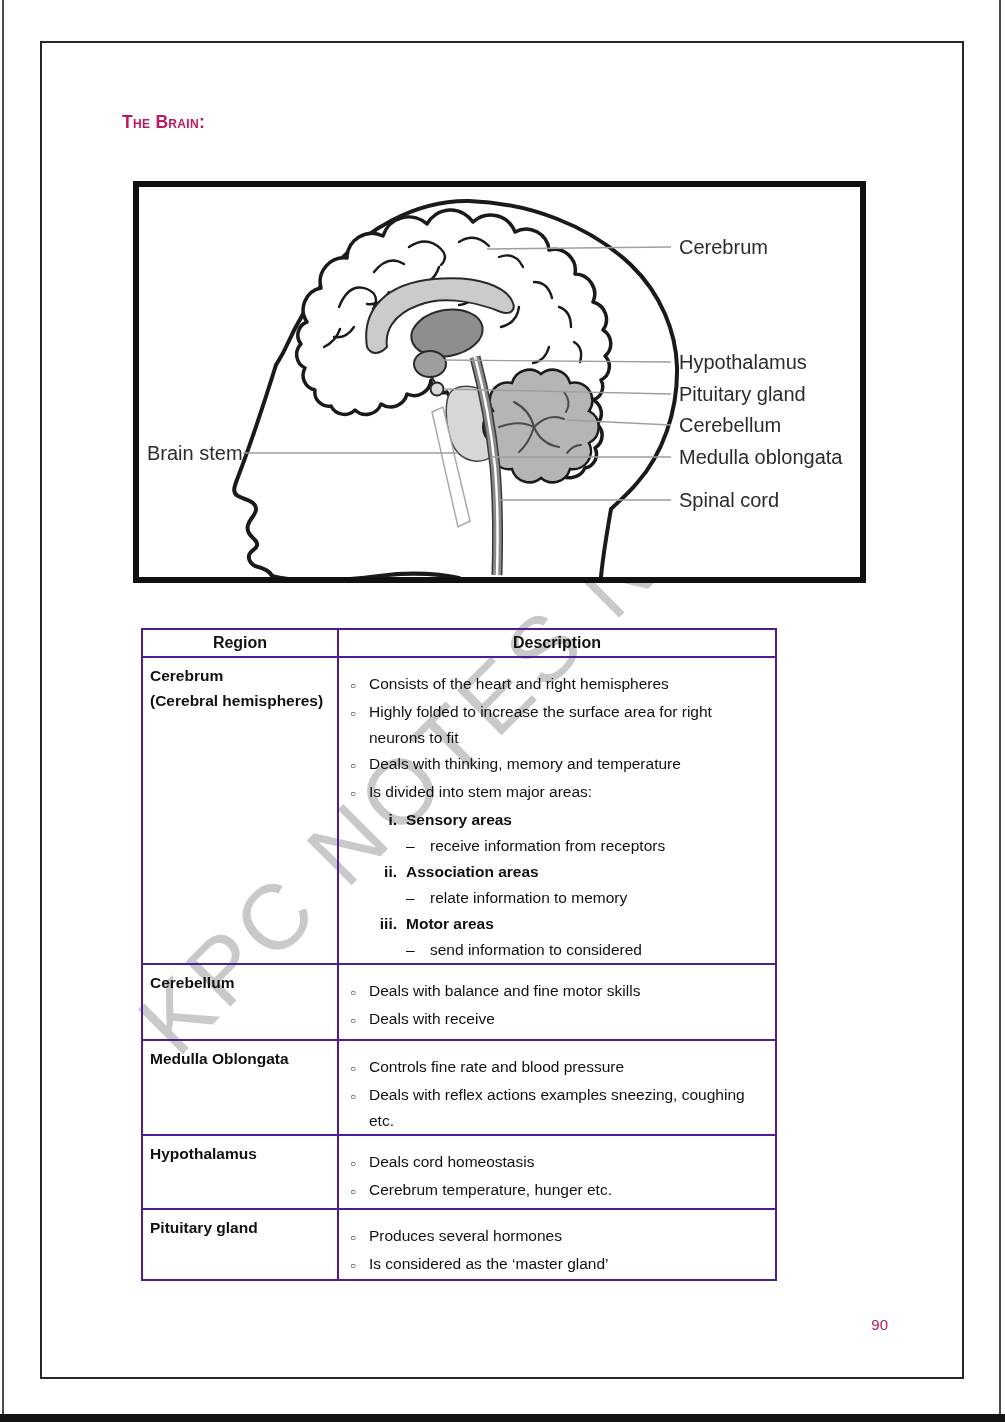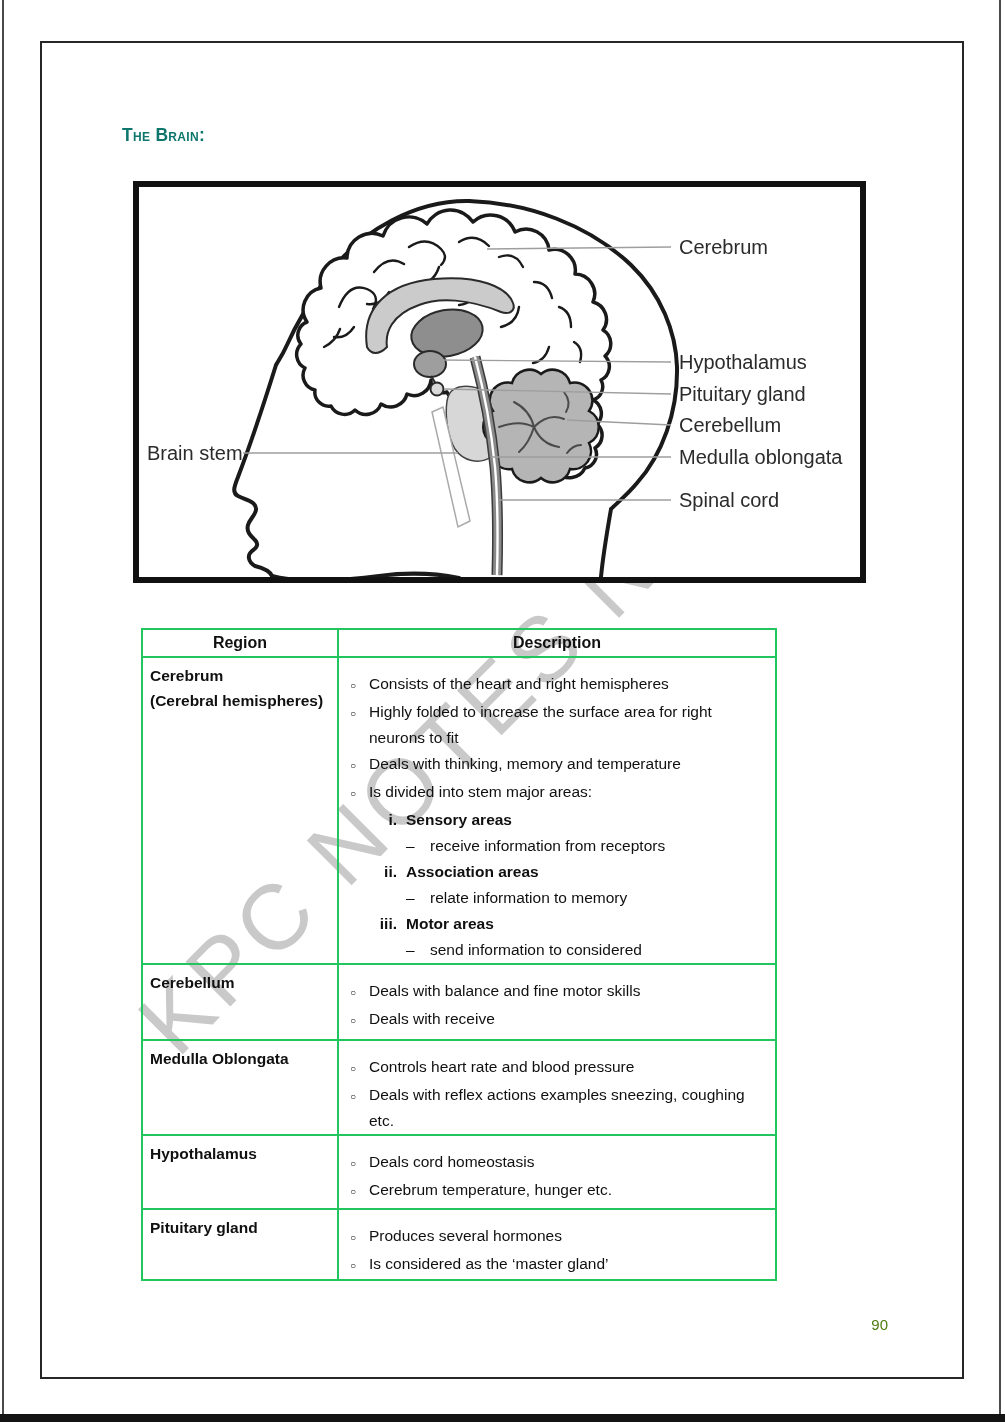--- a/index.html
+++ b/index.html
@@ -4,52 +4,52 @@
 <style>
   * { margin:0; padding:0; box-sizing:border-box; }
   body { background:#fff; }
   .screen { position:relative; width:1005px; height:1422px; background:#ffffff;
             overflow:hidden; font-family:"Liberation Sans", sans-serif; color:#111; }
   .edge-left  { position:absolute; left:2px;  top:0; width:2px; height:100%; background:#4a4a4a; }
   .edge-right { position:absolute; left:999px; top:0; width:2px; height:100%; background:#4a4a4a; }
   .edge-bottom{ position:absolute; left:0; top:1414px; width:100%; height:8px; background:#141414; }
   .page-border{ position:absolute; left:40px; top:41px; width:924px; height:1338px;
                 border:2px solid #262626; z-index:3; pointer-events:none; }
-  .heading { position:absolute; left:122px; top:125px; z-index:3;
+  .heading { position:absolute; left:122px; top:112px; z-index:3;
              font-variant:small-caps; font-weight:bold; font-size:17.5px;
-             letter-spacing:0.3px; color:#0f766e; }
+             letter-spacing:0.3px; color:#be185d; }
   .watermark { position:absolute; left:118px; top:1000px; z-index:1;
                transform:rotate(-45deg); transform-origin:0 0;
                font-size:92px; letter-spacing:6px; color:#c9c9c9; white-space:nowrap; }
   .figure { position:absolute; left:133px; top:181px; width:733px; height:402px;
             border:6px solid #111; background:#fff; z-index:2; }
   .figure svg { display:block; }
 
   table.brain-table { position:absolute; left:141px; top:628px; z-index:2;
             border-collapse:collapse; table-layout:fixed; background:transparent;
             font-size:15.5px; color:#101010; }
-  .brain-table th, .brain-table td { border:2px solid #22c55e; vertical-align:top;
+  .brain-table th, .brain-table td { border:2px solid #4c1d95; vertical-align:top;
             background:transparent; }
   .col-region { width:196px; }
   .col-desc   { width:438px; }
   .brain-table th { height:26px; font-size:16px; font-weight:bold; text-align:center;
             padding:2px; line-height:22px; }
   .region-cell { font-weight:bold; padding:5px 4px 0 7px; line-height:25px; font-size:15.5px; }
   .desc-cell   { padding:13px 6px 0 11px; }
   .r1 td { height:282px; } .r2 td { height:76px; } .r3 td { height:75px; }
   .r4 td { height:74px; }  .r5 td { height:69px; }
   .b-item   { display:flex; align-items:baseline; line-height:26px; }
   .b-marker { flex:0 0 19px; width:19px; font-size:10px; }
   .sub-item { display:flex; align-items:baseline; line-height:26px; padding-left:20px;
               font-weight:bold; }
   .sub-num  { flex:0 0 36px; width:36px; text-align:right; padding-right:9px; font-weight:bold; }
   .subsub-item { display:flex; align-items:baseline; line-height:26px; padding-left:56px; }
   .dash     { flex:0 0 24px; width:24px; }
   .page-number { position:absolute; left:836px; top:1316px; width:52px; z-index:3;
-            text-align:right; font-size:15px; color:#4d7c0f; }
+            text-align:right; font-size:15px; color:#be185d; }
   .fig-label { font-size:20px; fill:#2b2b2b; font-family:"Liberation Sans", sans-serif; }
 </style>
 </head>
 <body>
 
 <div class="screen">
   <div class="edge-left"></div>
   <div class="edge-right"></div>
   <div class="edge-bottom"></div>
   <div class="page-border"></div>
@@ -229,21 +229,21 @@
       </td>
     </tr>
 
     <tr class="r3">
       <td class="region-cell">
         <div>Medulla Oblongata</div>
       </td>
       <td class="desc-cell">
         <div class="b-item">
           <span class="b-marker">○</span>
-          <span>Controls heart rate and blood pressure</span>
+          <span>Controls fine rate and blood pressure</span>
         </div>
         <div class="b-item">
           <span class="b-marker">○</span>
           <span>Deals with reflex actions examples sneezing, coughing etc.</span>
         </div>
       </td>
     </tr>
 
     <tr class="r4">
       <td class="region-cell">

